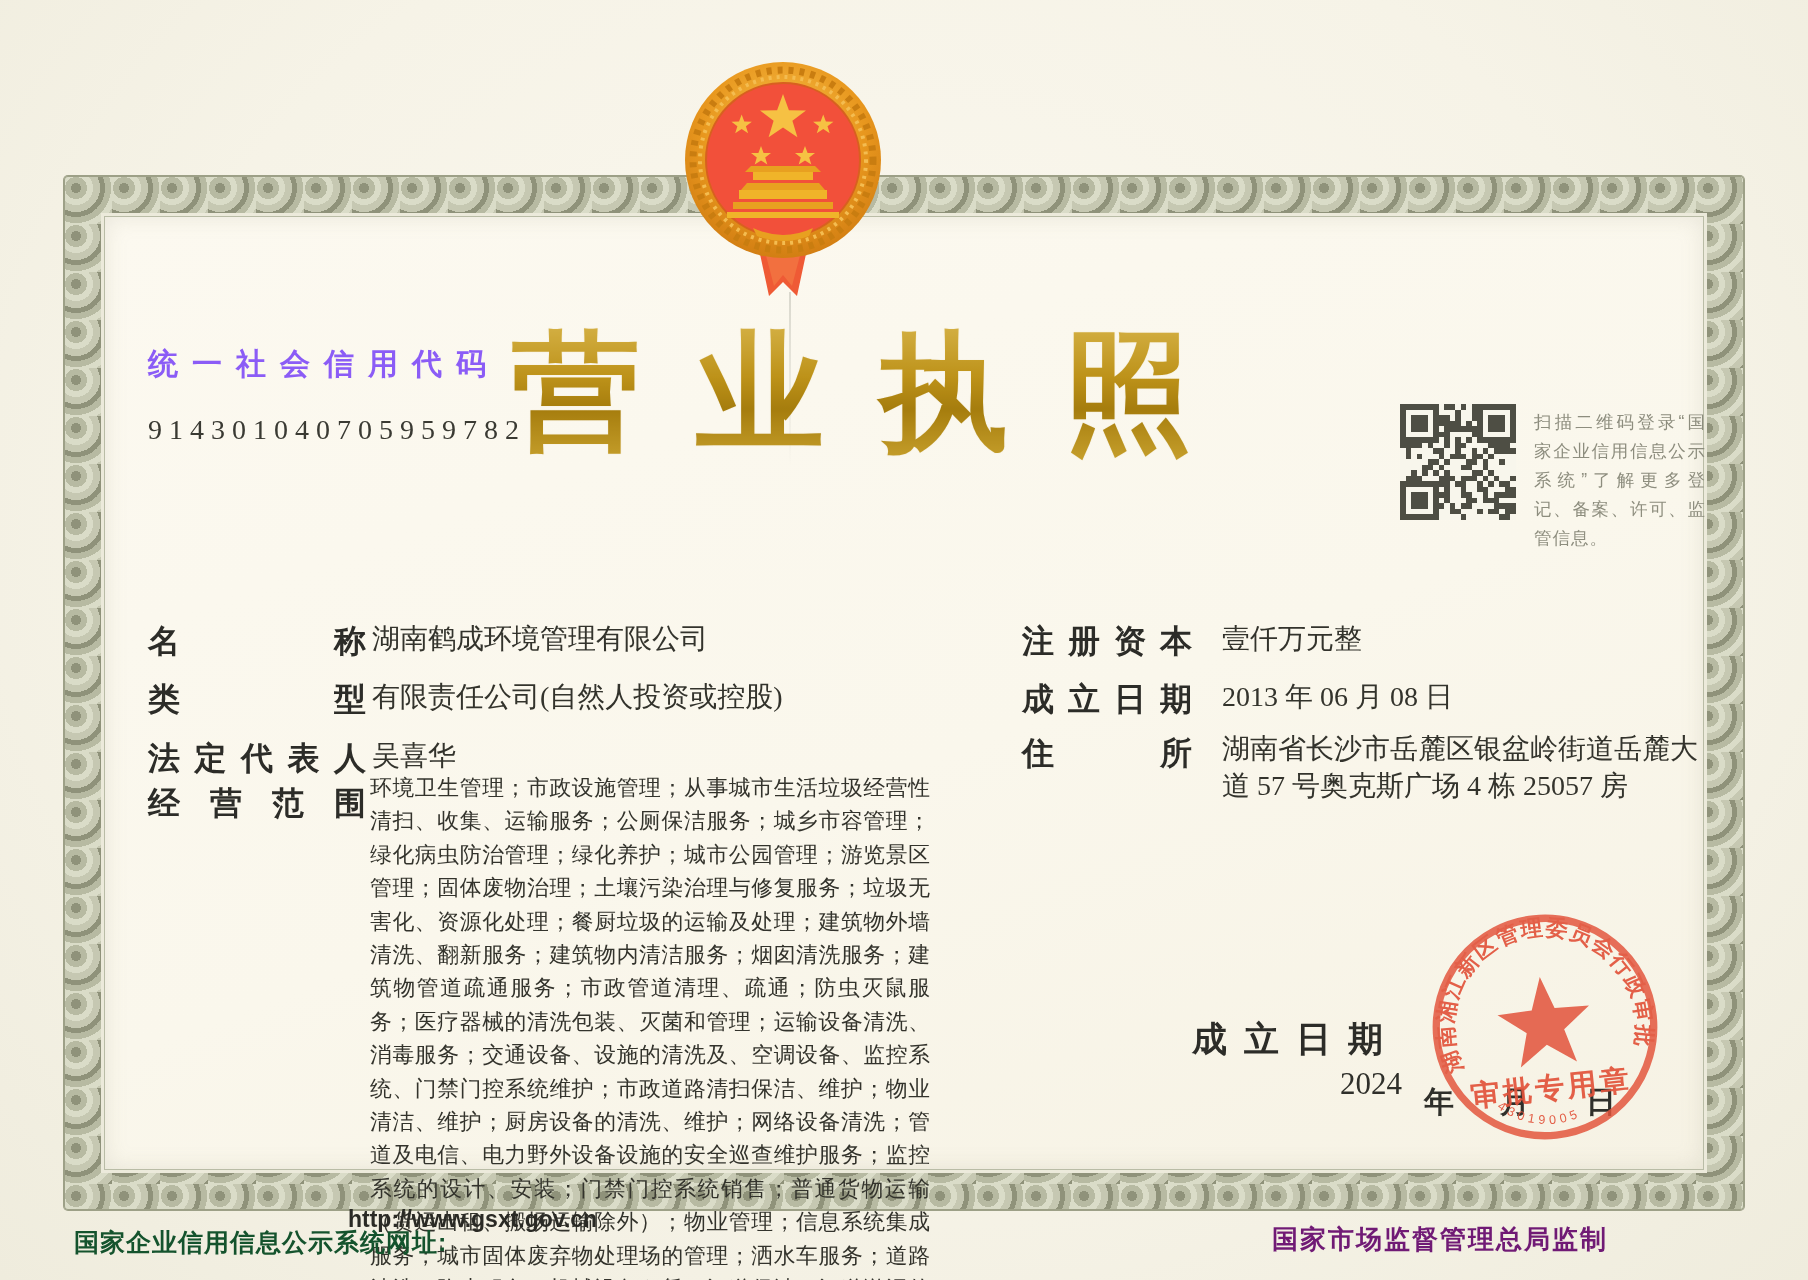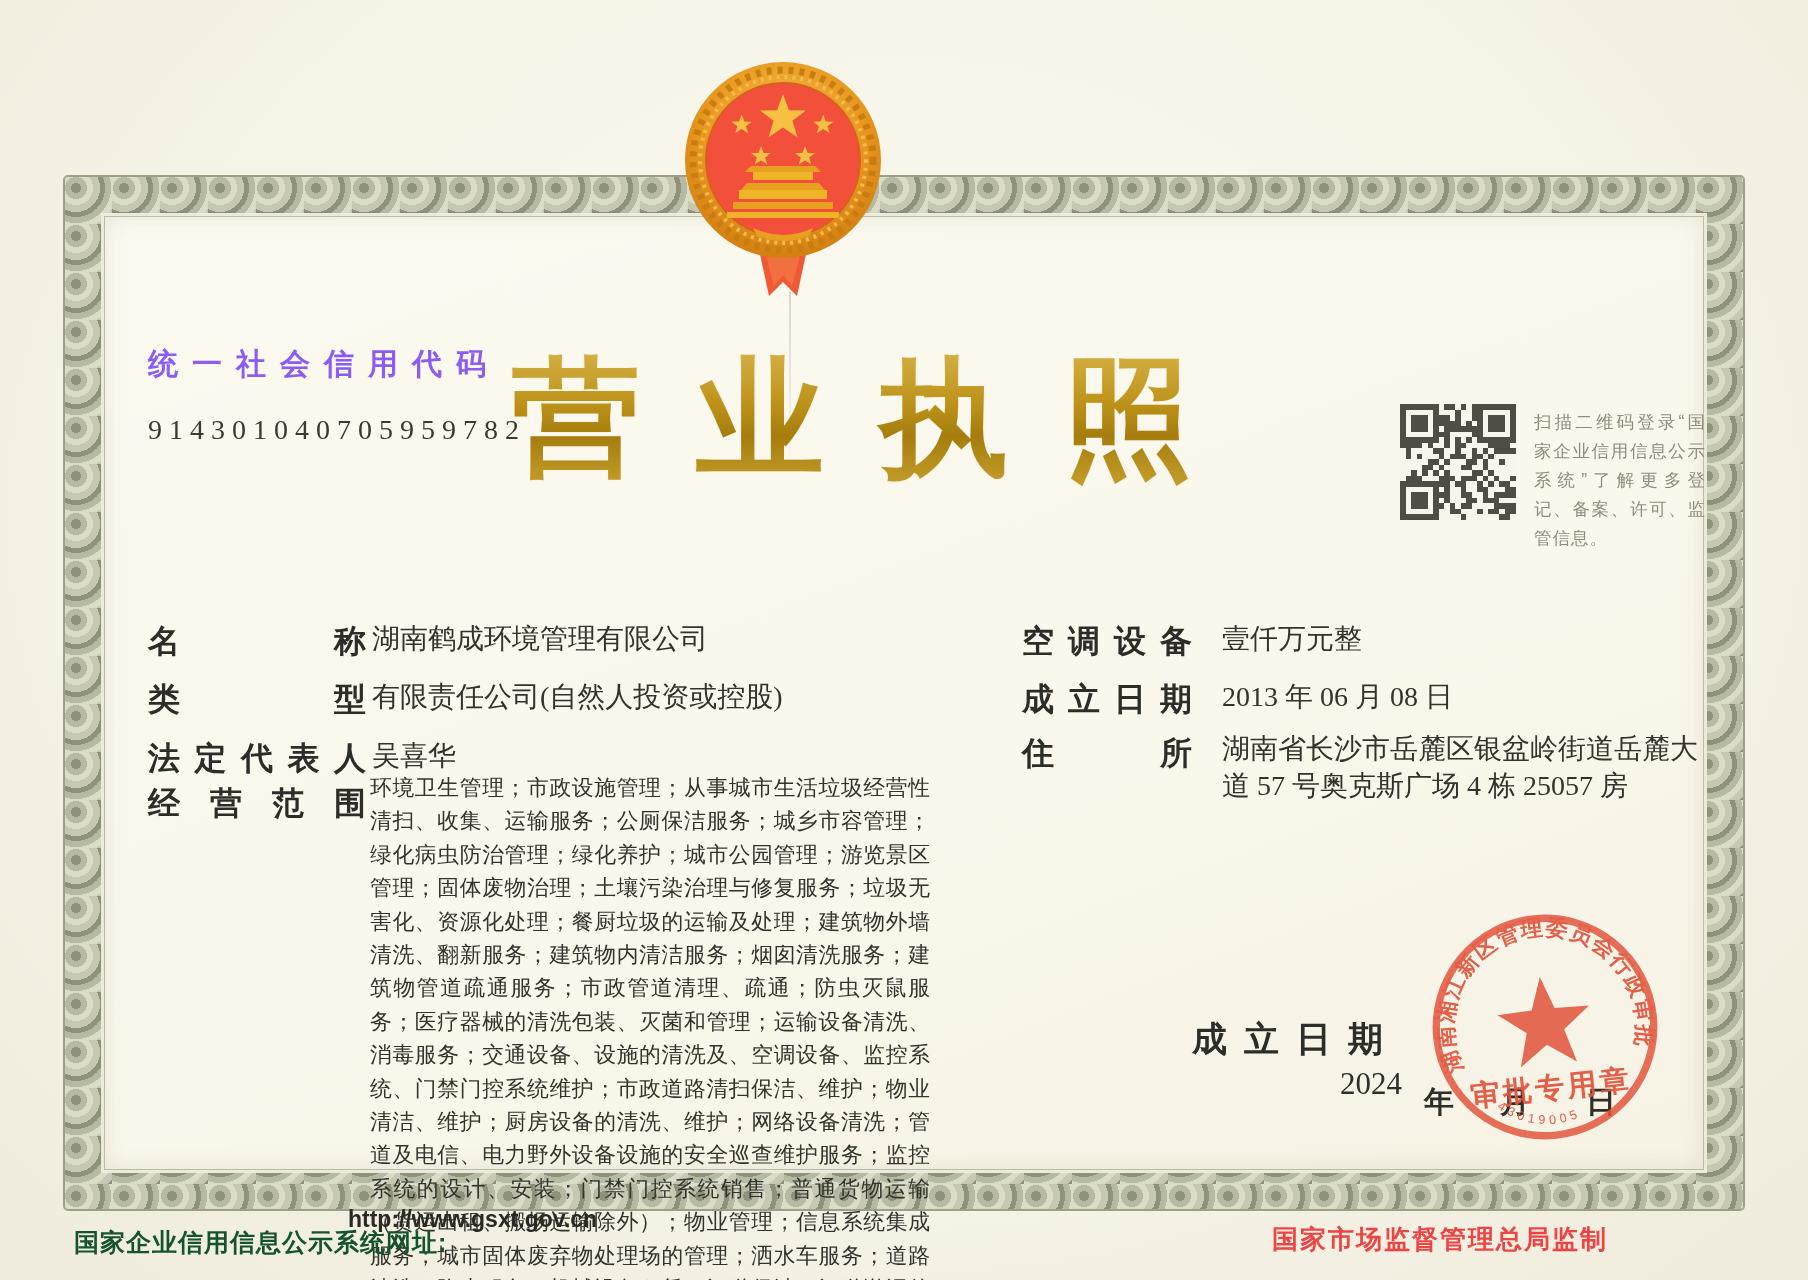--- a/index.html
+++ b/index.html
@@ -42,22 +42,21 @@
     left:148px;top:414px;font-size:28px;letter-spacing:7px;color:#3a3a33;
     font-family:"Liberation Serif","DejaVu Serif",serif;
   }
   .doc-title{
     left:512px;top:322px;width:680px;height:145px;
     font-size:128px;font-weight:bold;line-height:140px;
     text-align:justify;text-align-last:justify;
     background:linear-gradient(180deg,#e7c55a 0%,#c79b1e 38%,#a87f0e 60%,#d8b23c 100%);
     -webkit-background-clip:text;background-clip:text;color:transparent;
     text-shadow:0 0 1px rgba(160,120,10,.25);
-    font-family:Liberation Serif, serif;
-    margin-top:27px;
+    font-family:Liberation Sans, sans-serif;
   }
 
   
   .qr{
     left:1400px;top:404px;width:116px;height:116px;background:#f8f6ec;
     display:grid;grid-template-columns:repeat(21,1fr);grid-template-rows:repeat(21,1fr);
   }
   .qr div{background:transparent;}
   .qr div.on{background:#4e4e44;}
   .qr-caption{
@@ -94,21 +93,21 @@
   .date-row .y{position:absolute;left:0;top:0;}
   .date-row .ys{position:absolute;left:84px;top:16px;font-family:"Liberation Sans",sans-serif;font-weight:bold;font-size:30px;}
   .date-row .ms{position:absolute;left:160px;top:16px;font-family:"Liberation Sans",sans-serif;font-weight:bold;font-size:30px;}
   .date-row .ds{position:absolute;left:246px;top:16px;font-family:"Liberation Sans",sans-serif;font-weight:bold;font-size:30px;}
 
   .seal{left:1430px;top:912px;width:230px;height:230px;transform:rotate(-6deg);opacity:.93;}
 
   
   .footer-left-label{left:74px;top:1226px;font-size:25px;font-weight:bold;color:#14532d;letter-spacing:1px;}
   .footer-url{left:320px;top:1206px;font-size:23px;font-weight:bold;color:#2a2a25;margin-left:28px;}
-  .footer-right{left:1272px;top:1222px;font-size:26px;font-weight:bold;color:#ef4444;letter-spacing:2px;}
+  .footer-right{left:1272px;top:1222px;font-size:26px;font-weight:bold;color:#701a75;letter-spacing:2px;}
 </style>
 </head>
 <body>
 
 <div class="abs frame">
   <div class="frame-inner"></div>
 </div>
 
 <div class="abs emblem">
   <svg viewBox="0 0 200 238" width="200" height="238">
@@ -603,21 +602,21 @@
 
 <span class="abs flabel lab-left" style="top:678px">类型</span>
 <span class="abs fvalue val-left" style="top:678px">有限责任公司(自然人投资或控股)</span>
 
 <span class="abs flabel lab-left" style="top:737px">法定代表人</span>
 <span class="abs fvalue val-left" style="top:737px">吴喜华</span>
 
 <span class="abs flabel lab-left" style="top:782px">经营范围</span>
 <div class="abs scope">环境卫生管理；市政设施管理；从事城市生活垃圾经营性清扫、收集、运输服务；公厕保洁服务；城乡市容管理；绿化病虫防治管理；绿化养护；城市公园管理；游览景区管理；固体废物治理；土壤污染治理与修复服务；垃圾无害化、资源化处理；餐厨垃圾的运输及处理；建筑物外墙清洗、翻新服务；建筑物内清洁服务；烟囱清洗服务；建筑物管道疏通服务；市政管道清理、疏通；防虫灭鼠服务；医疗器械的清洗包装、灭菌和管理；运输设备清洗、消毒服务；交通设备、设施的清洗及、空调设备、监控系统、门禁门控系统维护；市政道路清扫保洁、维护；物业清洁、维护；厨房设备的清洗、维护；网络设备清洗；管道及电信、电力野外设备设施的安全巡查维护服务；监控系统的设计、安装；门禁门控系统销售；普通货物运输（货运出租、搬场运输除外）；物业管理；信息系统集成服务；城市固体废弃物处理场的管理；洒水车服务；道路清洗、降尘服务；机械设备租赁；河道保洁；河道淤泥的运输及处理。（依法须经批准的项目，经相关部门批准后方可开展经营活动）</div>
 
-<span class="abs flabel lab-right" style="top:620px">空调设备</span>
+<span class="abs flabel lab-right" style="top:620px">注册资本</span>
 <span class="abs fvalue val-right" style="top:620px">壹仟万元整</span>
 
 <span class="abs flabel lab-right" style="top:678px">成立日期</span>
 <span class="abs fvalue val-right" style="top:678px">2013 年 06 月 08 日</span>
 
 <span class="abs flabel lab-right" style="top:732px">住所</span>
 <span class="abs fvalue val-right addr" style="top:730px">湖南省长沙市岳麓区银盆岭街道岳麓大道 57 号奥克斯广场 4 栋 25057 房</span>
 
 <div class="abs reg-label">成立日期</div>
 <div class="abs date-row">

